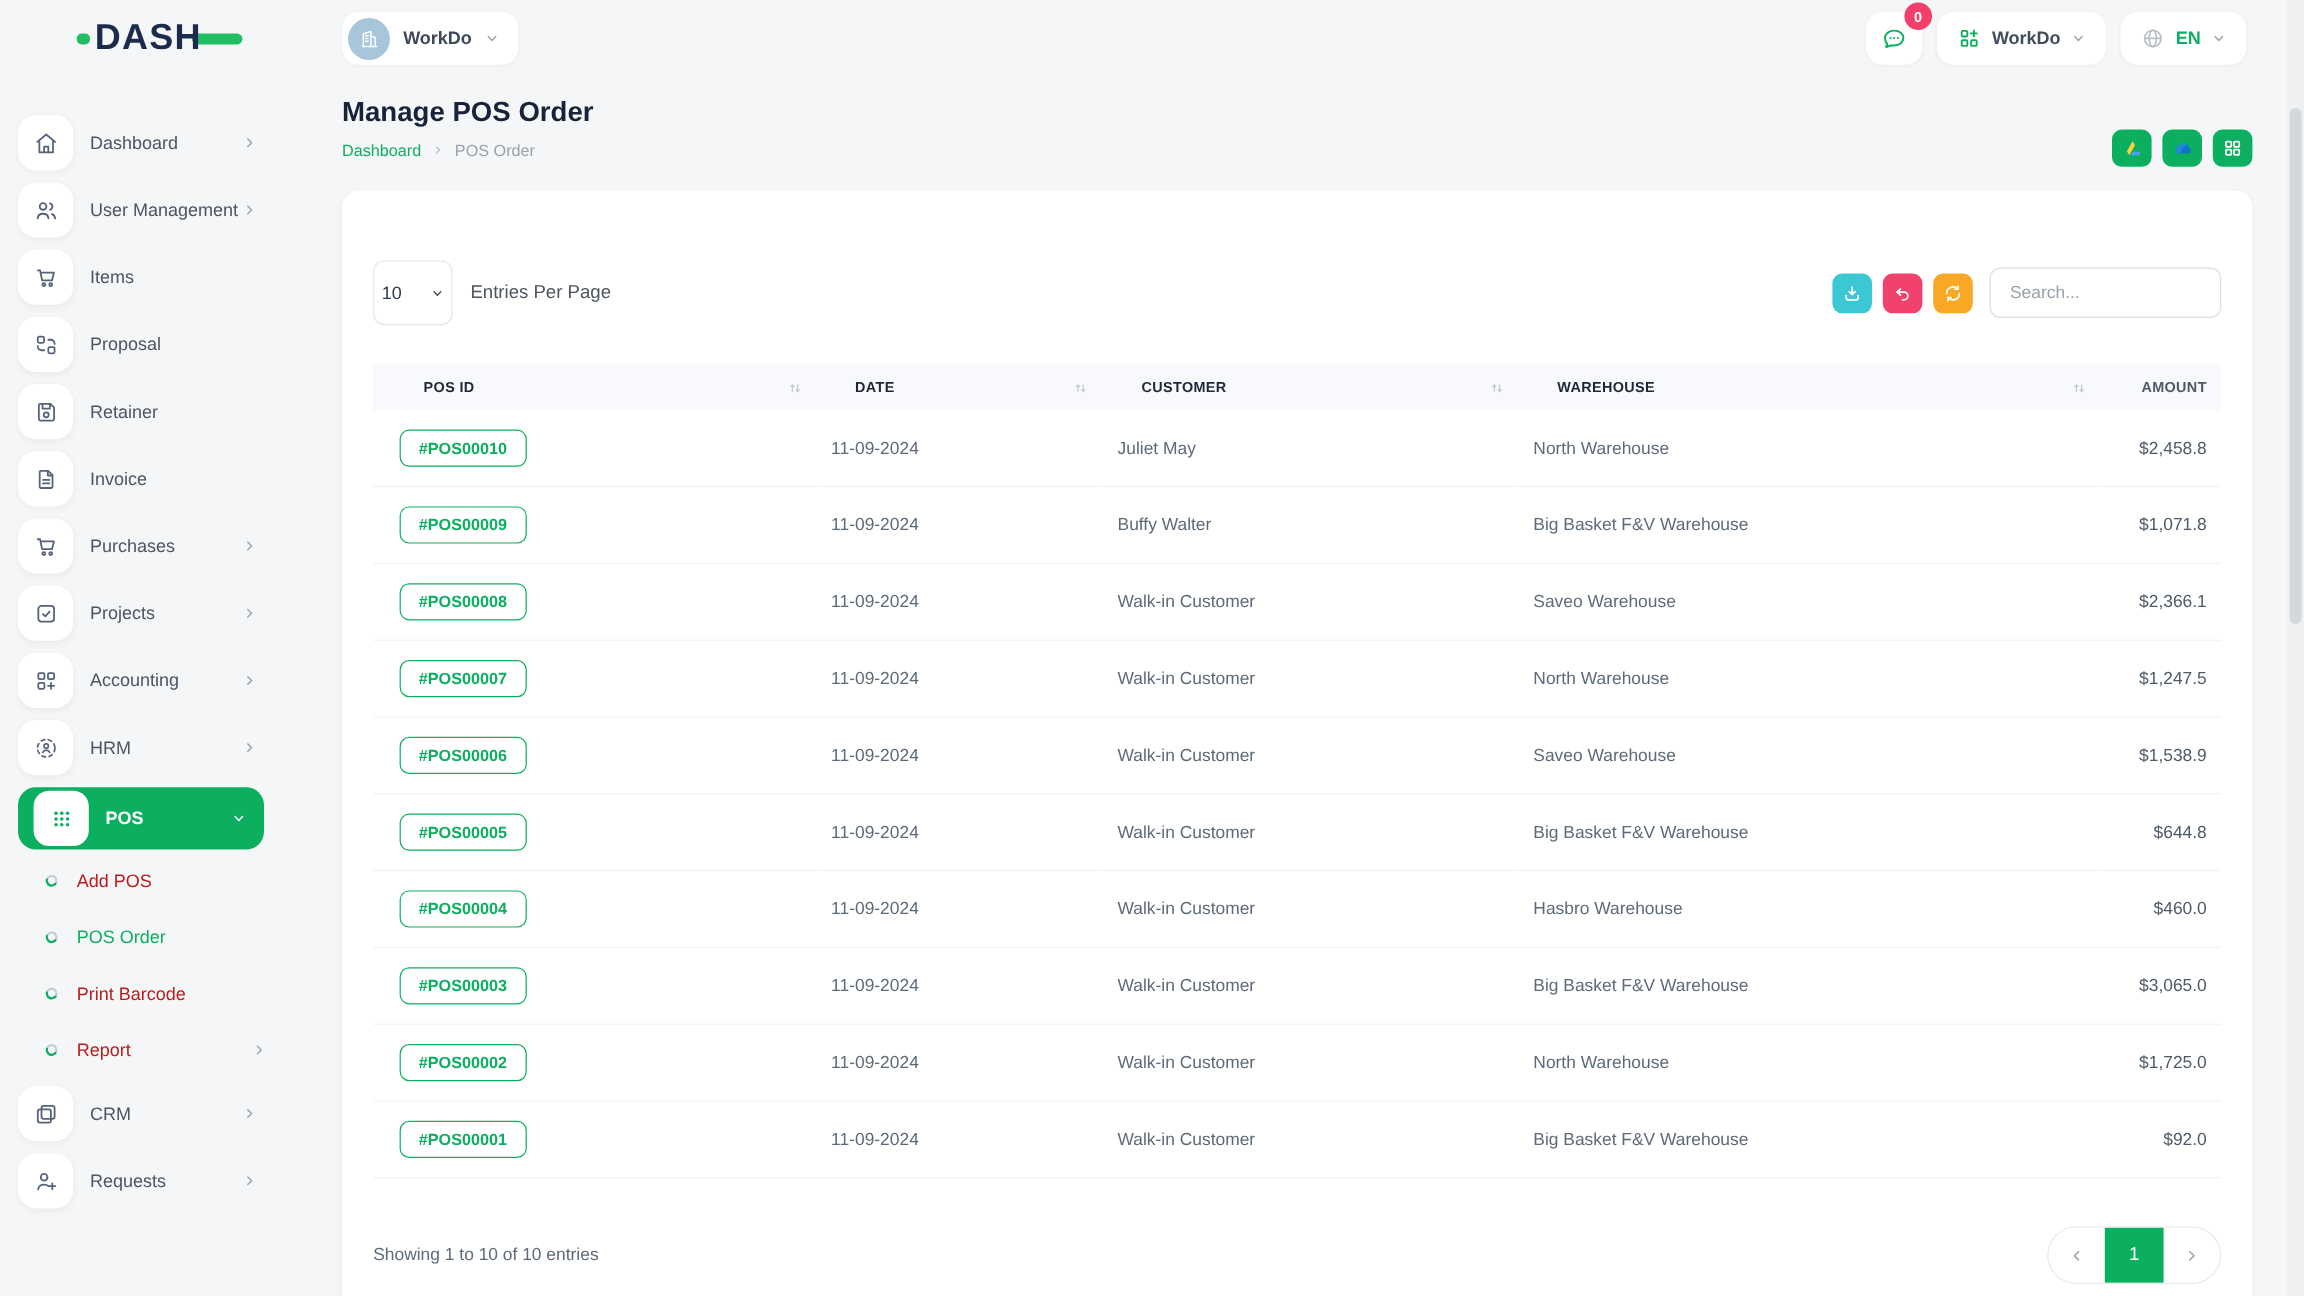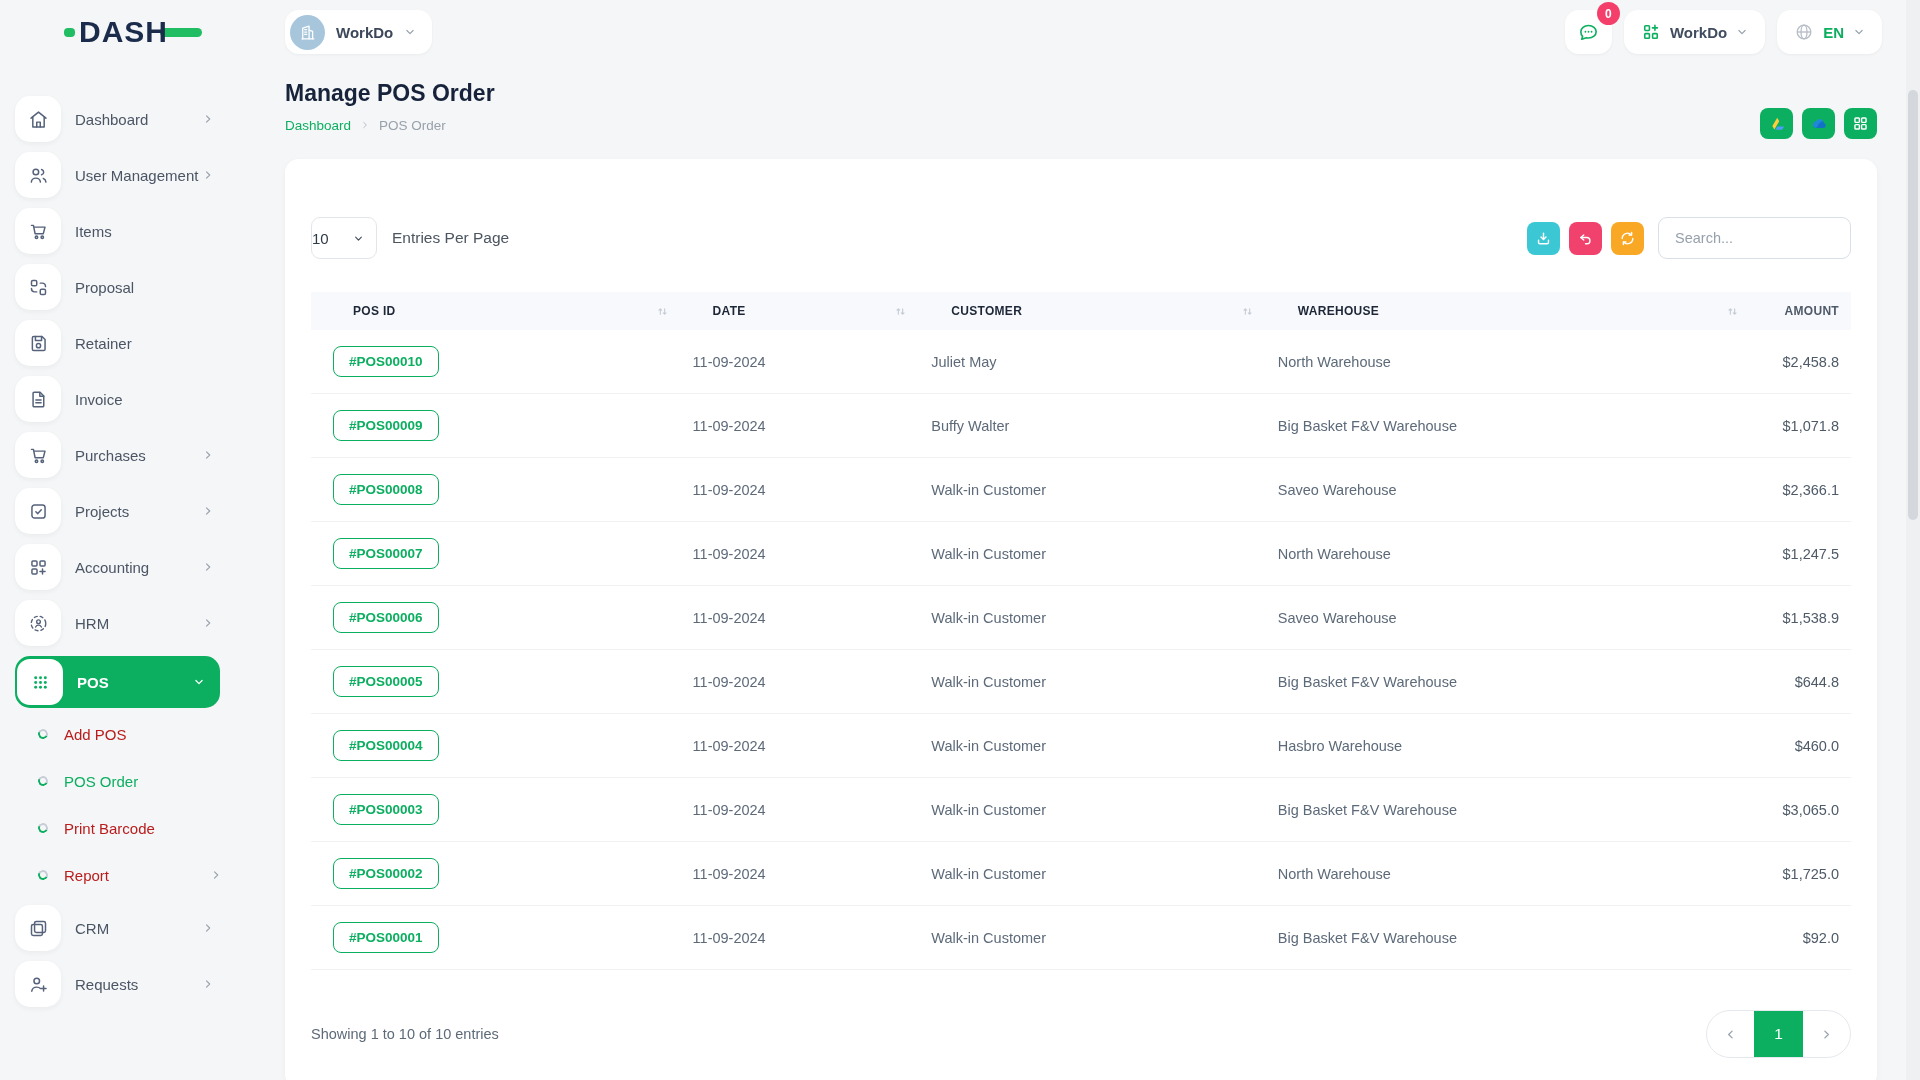--- a/index.html
+++ b/index.html
@@ -13,21 +13,21 @@
   .icon svg{width:100%;height:100%;display:block;}
   .i10{width:10px;height:10px}.i11{width:11px;height:11px}.i12{width:12px;height:12px}
   .i13{width:13px;height:13px}.i16{width:17px;height:17px}
   .i18{width:19px;height:19px}.i20{width:20px;height:20px}.i21{width:21px;height:21px}
   .i22{width:23px;height:23px}
   .white{color:#fff}.green{color:#0caf60}.gray{color:#b7bdc6}
   .chev{display:inline-flex;color:#99a3ad;}
   button{font-family:inherit;cursor:pointer;}
 
   
-  .topbar{position:absolute;top:0;left:0;right:8px;height:62px;}
+  .topbar{position:absolute;top:0;left:0;right:18px;height:62px;}
   .logo{position:absolute;left:64px;top:17px;display:flex;align-items:center;}
   .logo-dot{width:11px;height:9px;border-radius:4px;background:#20bd63;margin-right:4px;}
   .logo-text{font-size:30px;font-weight:800;letter-spacing:1px;color:#1b2b4b;position:relative;z-index:1;line-height:1;}
   .logo-dash{width:42px;height:9px;border-radius:5px;background:#20bd63;margin-left:-8px;}
   .ws-pill{position:absolute;left:285px;top:10px;height:44px;background:#fff;border-radius:14px;
     display:flex;align-items:center;gap:11px;padding:0 16px 0 5px;box-shadow:0 1px 3px rgba(25,35,55,.05);cursor:pointer;}
   .ws-avatar{width:35px;height:35px;border-radius:50%;background:#a7c6dc;display:flex;align-items:center;justify-content:center;color:#fff;}
   .ws-label{font-size:15px;font-weight:600;color:#3c485a;}
   .top-right{position:absolute;right:30px;top:10px;display:flex;gap:12px;align-items:center;}
   .icon-btn{width:47px;height:44px;background:#fff;border-radius:14px;border:none;position:relative;
@@ -38,21 +38,21 @@
     padding:0 17px;font-size:15px;font-weight:600;color:#414d5f;box-shadow:0 1px 3px rgba(25,35,55,.05);}
   .lang-label{color:#0caf60;font-weight:700;}
 
   
   .sidebar{position:absolute;left:0;top:62px;width:232px;bottom:0;padding-top:34px;box-sizing:border-box;}
   .nav-item{display:flex;align-items:center;height:46px;margin:0 18px 10px 15px;cursor:pointer;}
   .nav-icon-tile{width:46px;height:46px;border-radius:15px;background:#fff;box-shadow:0 2px 5px rgba(25,35,55,.05);
     display:flex;align-items:center;justify-content:center;color:#55627a;flex:none;}
   .nav-label{margin-left:14px;font-size:15px;font-weight:500;color:#4b5565;flex:1;white-space:nowrap;}
   .nav-item > .chev{flex:none;}
-  .nav-item.active{background:#0caf60;border-radius:15px;height:52px;margin:6px 12px 9px 15px;padding:0 15px 0 2px;}
+  .nav-item.active{background:#0caf60;border-radius:15px;height:52px;margin:6px 12px 9px 15px;padding:0 15px 0 13px;}
   .nav-item.active .nav-icon-tile{border-radius:13px;color:#0caf60;box-shadow:none;}
   .nav-item.active .nav-label{color:#fff;font-weight:700;}
   .nav-item.active .chev{color:#fff;}
   .sub-item{display:flex;align-items:center;height:34px;margin:0 10px 13px 38px;cursor:pointer;}
   .bullet{width:10px;height:10px;border-radius:50%;border:2px solid #0caf60;border-top-color:#c6cdd6;border-right-color:#c6cdd6;
     box-sizing:border-box;transform:rotate(-20deg);flex:none;}
   .sub-label{margin-left:16px;font-size:15px;color:#b91c1c;flex:1;white-space:nowrap;}
   .sub-item.active .sub-label{color:#0caf60;}
 
   
@@ -64,22 +64,22 @@
   .crumb-sep{color:#b6bdc6;}
   .crumb-cur{color:#98a1ab;}
   .header-actions{display:flex;gap:9px;margin-top:32px;}
   .ha-btn{width:33px;height:31px;border-radius:8px;border:none;display:flex;align-items:center;justify-content:center;}
 
   
   .card{margin-top:20px;background:#fff;border-radius:14px;box-shadow:0 2px 6px rgba(30,40,60,.04);
     padding:58px 26px 30px;box-sizing:border-box;}
   .toolbar{display:flex;justify-content:space-between;align-items:center;}
   .toolbar-left{display:flex;align-items:center;}
-  .select-box{width:66px;height:42px;border:1px solid #e2e6ea;border-radius:9px;background:#fff;
-    display:flex;align-items:center;gap:24px;font-size:15px;color:#2f3a4a;cursor:pointer;box-sizing:border-box;}
+  .select-box{width:66px;height:54px;border:1px solid #e2e6ea;border-radius:9px;background:#fff;
+    display:flex;align-items:center;justify-content:center;gap:24px;font-size:15px;color:#2f3a4a;cursor:pointer;box-sizing:border-box;}
   .select-box .chev{color:#3f4a57;}
   .epp-label{margin-left:15px;font-size:15.5px;color:#4c5560;}
   .toolbar-right{display:flex;align-items:center;gap:9px;}
   .tool-btn{width:33px;height:33px;border-radius:8px;border:none;display:flex;align-items:center;justify-content:center;color:#fff;}
   .search-input{margin-left:5px;width:193px;height:42px;border:1px solid #d9dfe6;border-radius:9px;background:#fff;
     padding:0 16px;font-size:14.5px;color:#3c485a;outline:none;box-sizing:border-box;}
   .search-input::placeholder{color:#97a1ac;}
 
   
   .pos-table{width:100%;border-collapse:collapse;margin-top:33px;}

